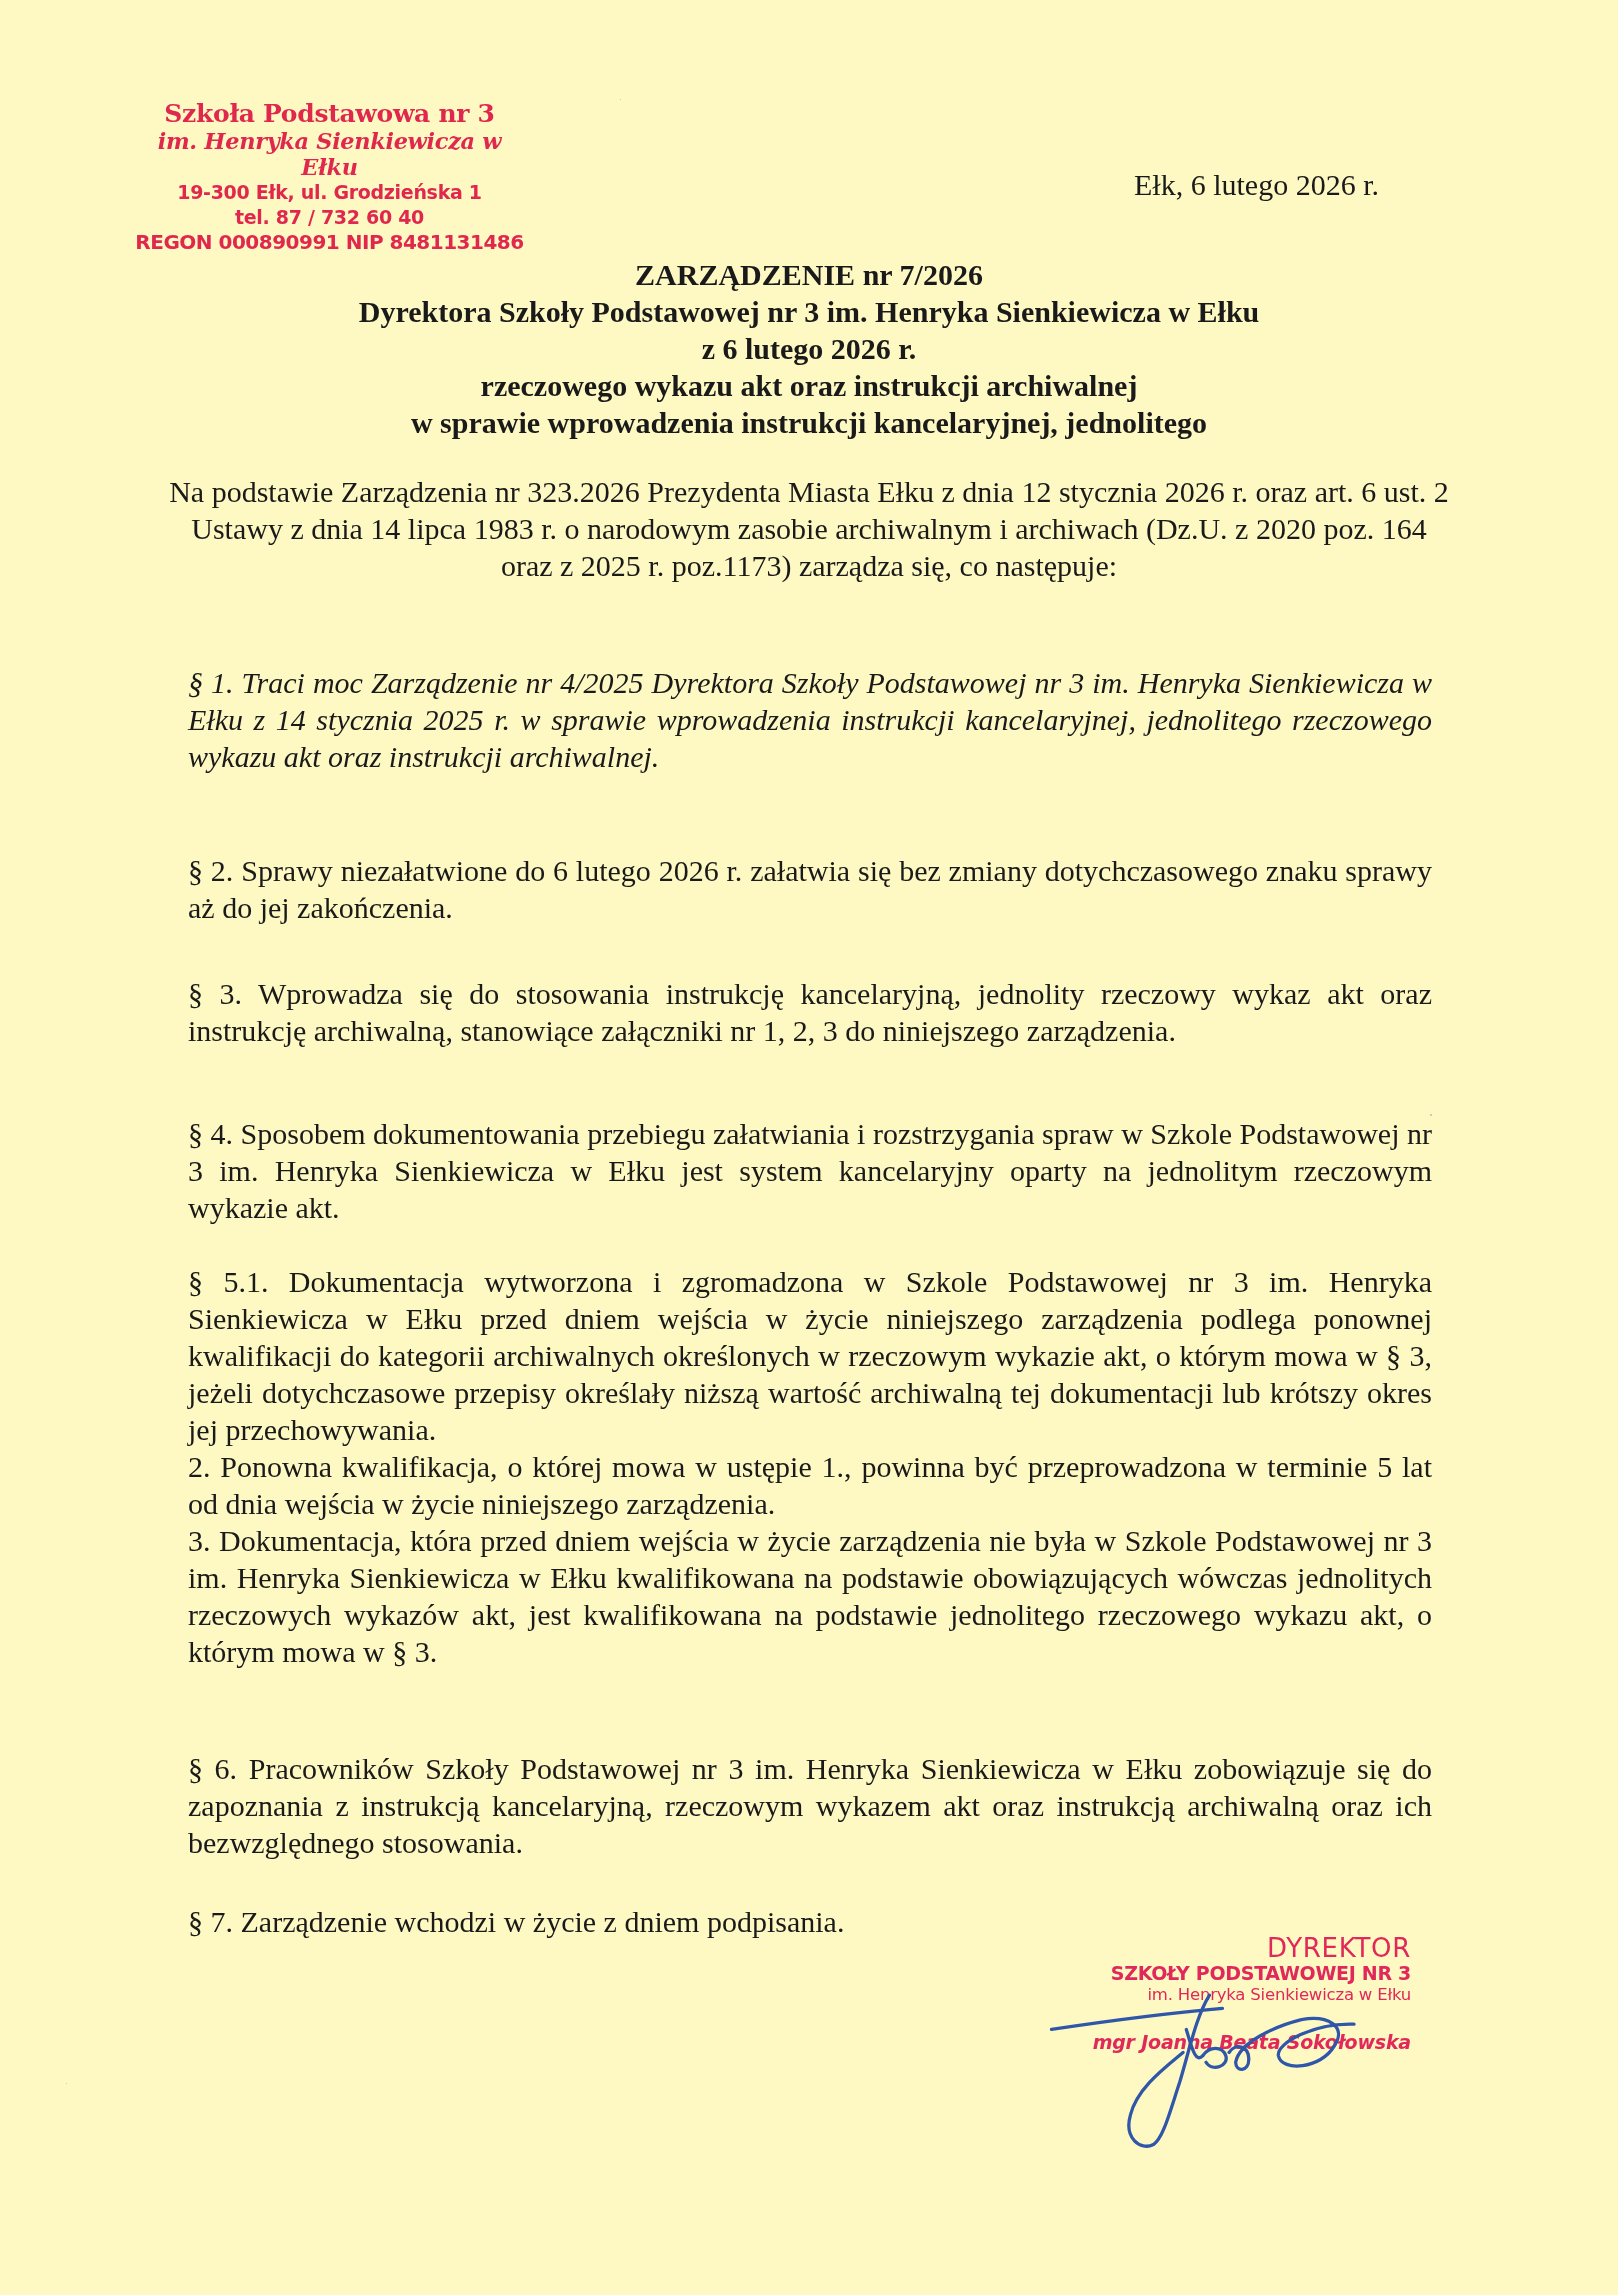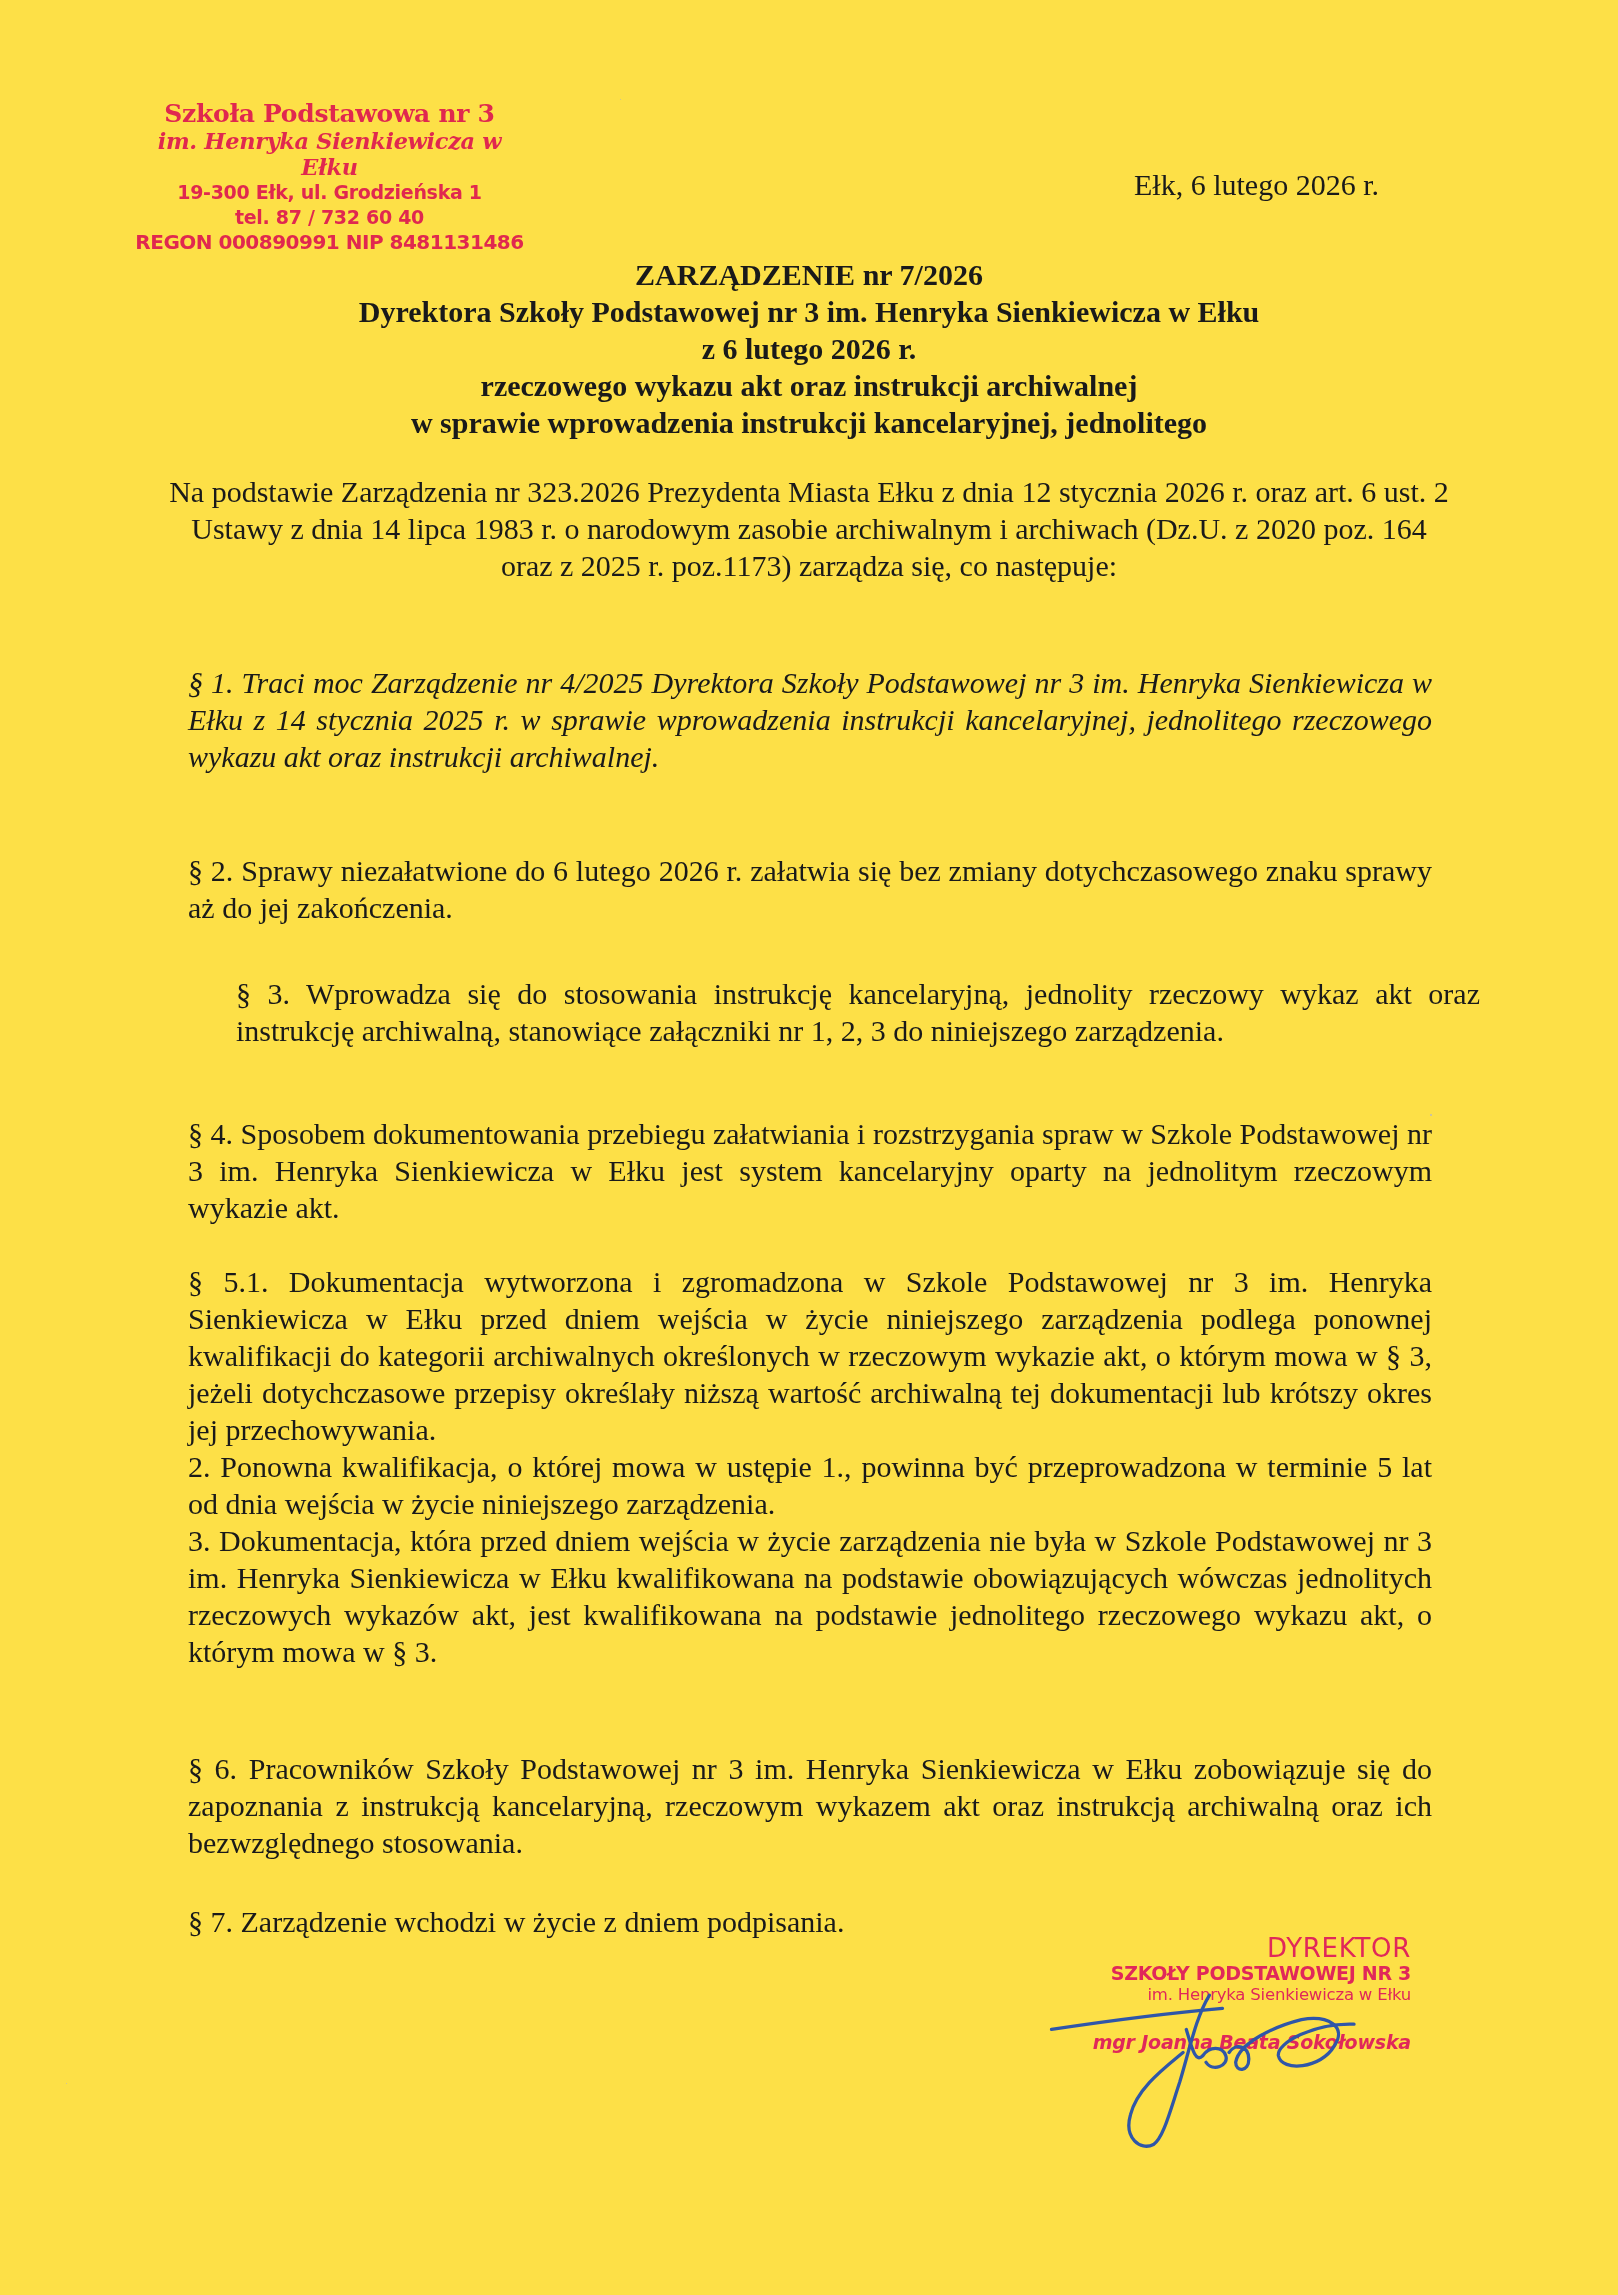--- a/index.html
+++ b/index.html
@@ -1,17 +1,17 @@
 <!DOCTYPE html>
 <html style="font-size:10.5px"><head>
 <meta charset="utf-8">
 <style>
   html, body { margin: 0; padding: 0; background: #ffffff; }
   body { width: 1619px; height: 2295px; position: relative; overflow: hidden; }
-  .page { position: absolute; left: 0; top: 0; width: 1619px; height: 2295px; background: #fde047; }
+  .page { position: absolute; left: 0; top: 0; width: 1619px; height: 2295px; background: #fef9c3; }
 
   .stamp { position: absolute; color: #e0284f; font-family: "DejaVu Sans", sans-serif; text-align: center; }
   .school-stamp { left: 135px; top: 99px; width: 389px; }
   .school-stamp .s1 { font-family: "DejaVu Serif", serif; font-weight: bold; font-size: 25px; line-height: 29px; letter-spacing: -0.3px; }
   .school-stamp .s2 { font-family: "DejaVu Serif", serif; font-weight: bold; font-style: italic; font-size: 22.4px; line-height: 26px; letter-spacing: -0.3px; }
   .school-stamp .s3, .school-stamp .s4 { font-family: "DejaVu Sans", sans-serif; font-weight: bold; font-size: 19px; line-height: 25px; letter-spacing: -0.3px; }
   .school-stamp .s5 { font-family: "DejaVu Sans", sans-serif; font-weight: bold; font-size: 20px; line-height: 25px; letter-spacing: -0.5px; }
 
   .doc-text { font-family: "Liberation Serif", "DejaVu Serif", serif; color: #1a1a1a; }
 
@@ -19,21 +19,21 @@
 
   .title-block { position: absolute; left: 158px; top: 256px; width: 1302px; text-align: center; font-weight: bold; font-size: 30px; line-height: 37px; }
   .title-block div { white-space: nowrap; }
 
   .intro { position: absolute; left: 165px; top: 473px; width: 1288px; text-align: center; font-size: 30px; line-height: 37px; }
 
   .para { position: absolute; left: 188px; width: 1244px; text-align: justify; font-size: 30px; line-height: 37px; }
   .para p { margin: 0; }
   .p1 { top: 664px; font-style: italic; }
   .p2 { top: 852px; }
-  .p3 { top: 975px; margin-left: 48px; }
+  .p3 { top: 975px; }
   .p4 { top: 1115px; }
   .p5 { top: 1263px; }
   .p6 { top: 1750px; }
   .p7 { top: 1903px; }
 
   .director-stamp { left: 1081px; top: 1934px; width: 330px; text-align: right; }
   .director-stamp .d1 { font-size: 26px; line-height: 28px; letter-spacing: 0.7px; }
   .director-stamp .d2 { font-size: 19px; line-height: 22.4px; letter-spacing: -0.3px; font-weight: bold; }
   .director-stamp .d3 { font-size: 16.5px; line-height: 21px; letter-spacing: -0.2px; }
   .director-stamp .d4 { font-size: 19px; line-height: 22.4px; font-weight: bold; font-style: italic; margin-top: 26px; letter-spacing: -0.2px; }

